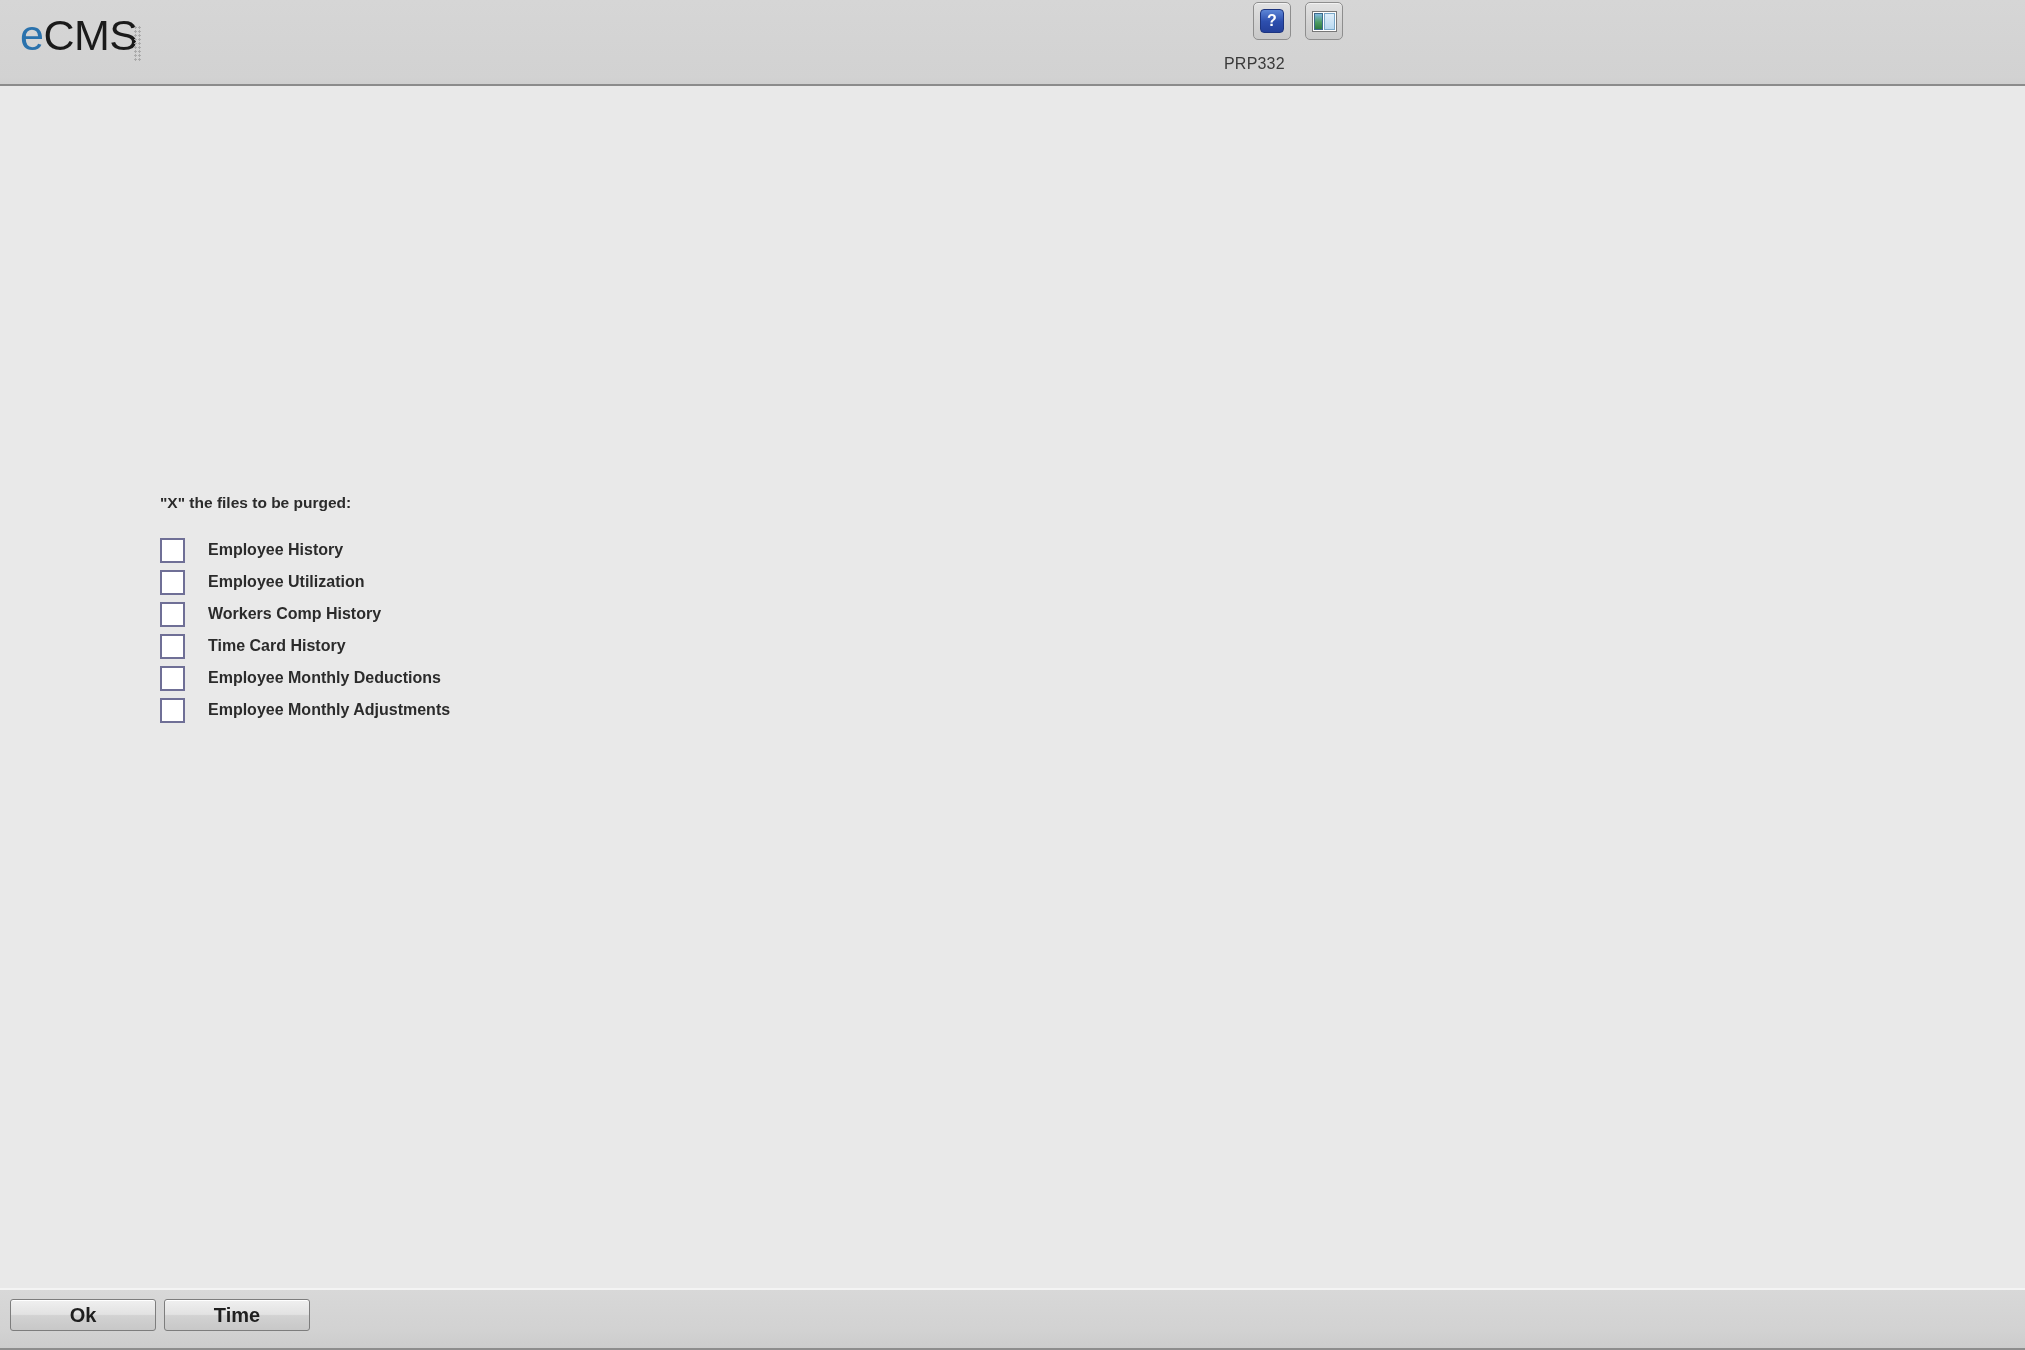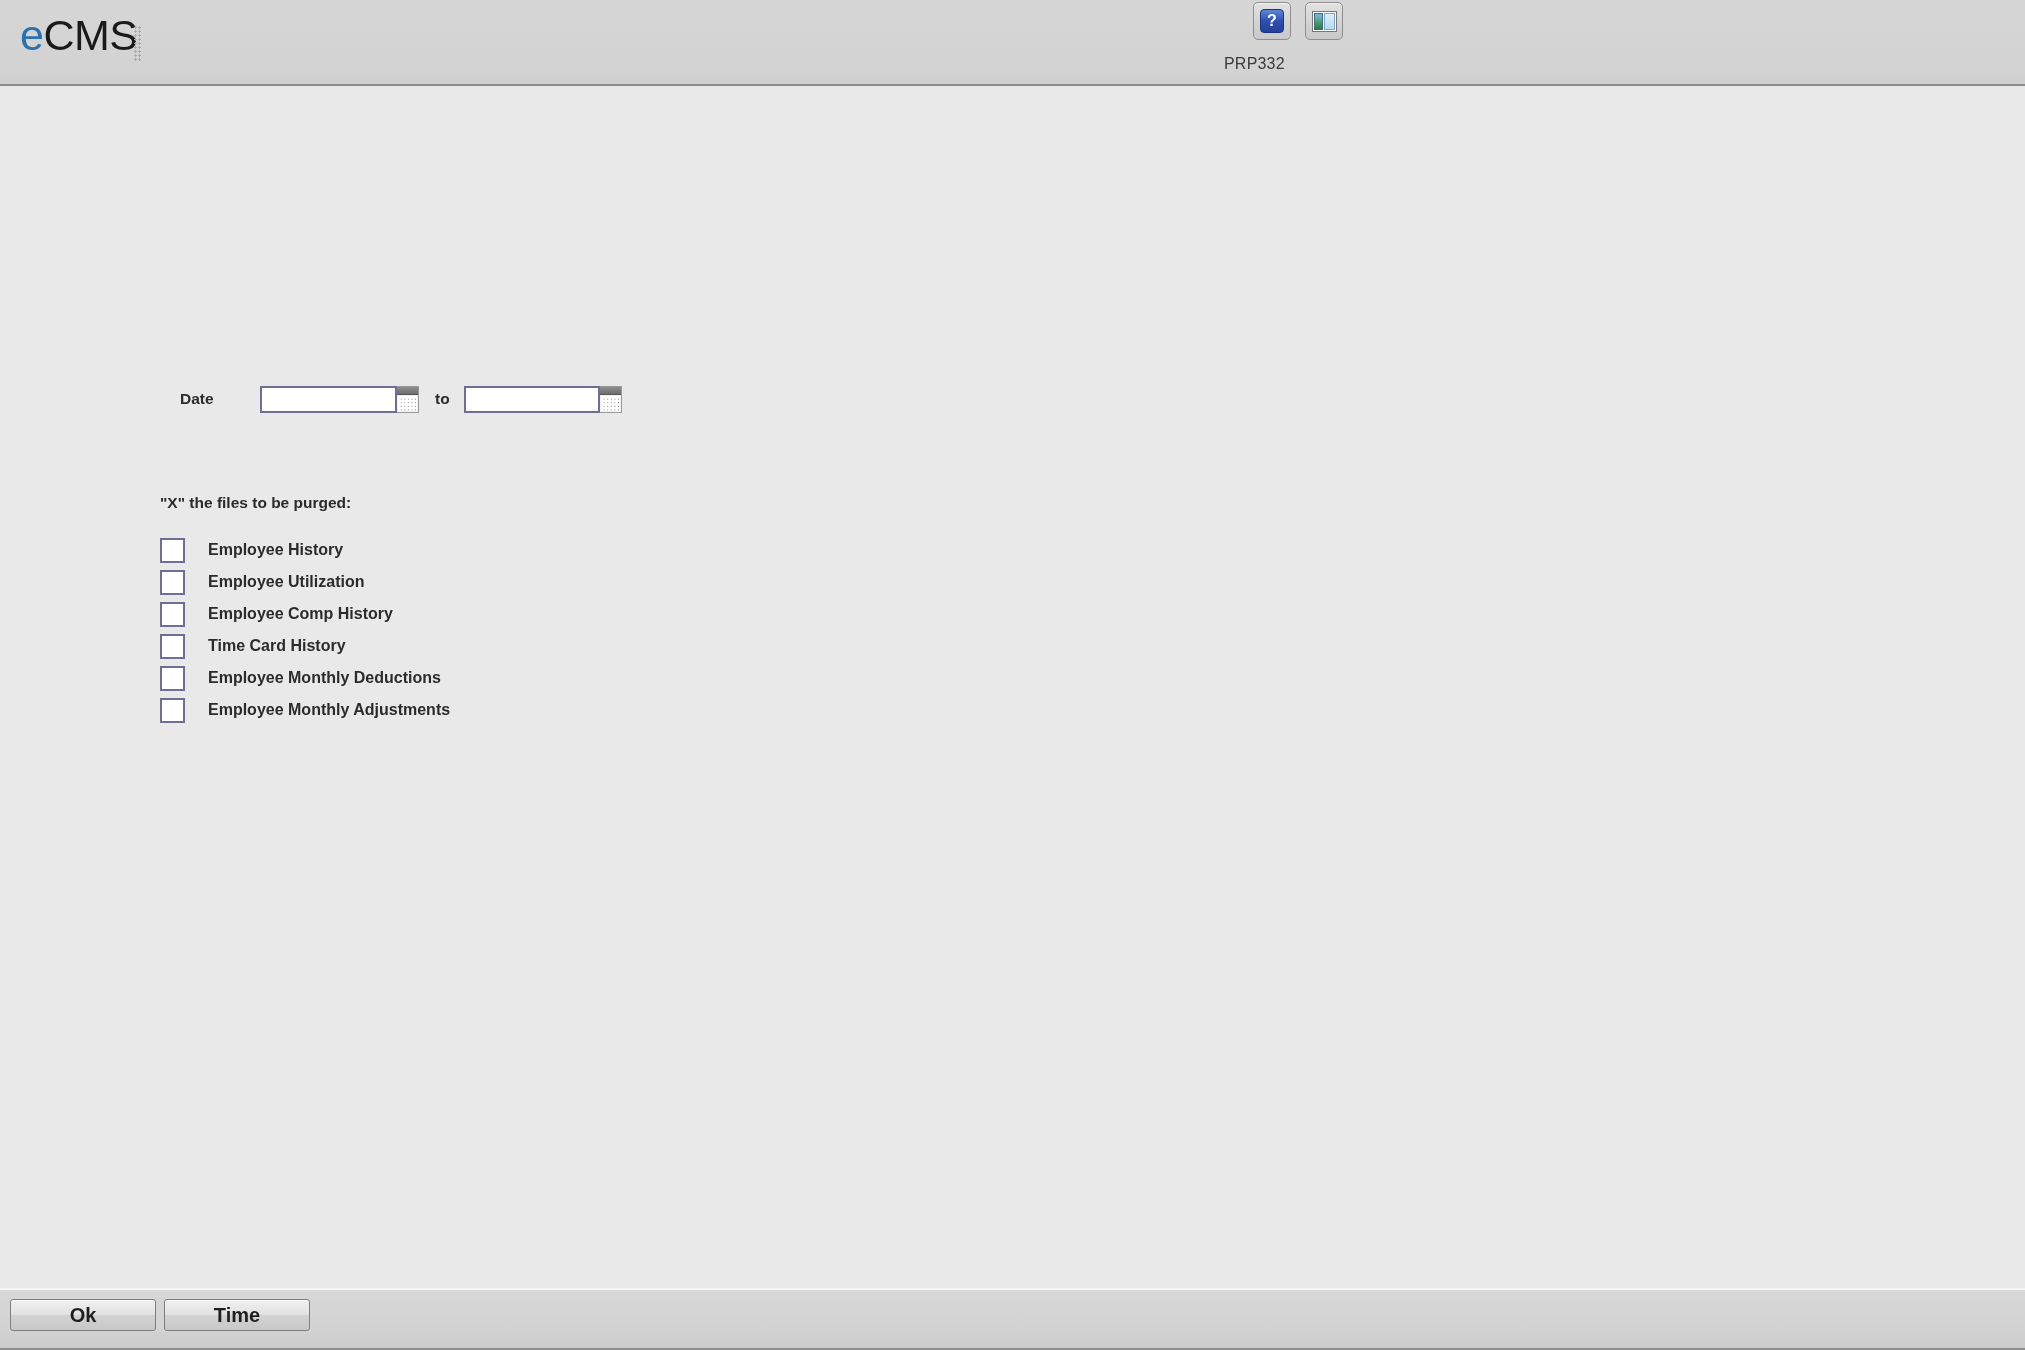--- a/index.html
+++ b/index.html
@@ -289,56 +289,35 @@
           <i class="pg-right"></i>
       </span>
     </div>
   </div>
 
   <div id="program-id">PRP332</div>
 </div>
 
 <div id="app-body">
 
-  <div id="date-row">
-    <span class="field-label">Date</span>
-
-    <span class="date-control">
-      <input class="date-input" id="date-from-input" type="text" placeholder="" style="">
-      <span class="calendar-icon">
-        <span class="cal-head"></span>
-          <span class="cal-grid"></span>
-      </span>
-    </span>
-
-    <span id="date-separator">to</span>
-
-    <span class="date-control">
-      <input class="date-input" id="date-to-input" type="text" placeholder="" style="">
-      <span class="calendar-icon">
-        <span class="cal-head"></span>
-          <span class="cal-grid"></span>
-      </span>
-    </span>
-  </div>
 
   <div id="purge-section">
     <div id="purge-heading">"X" the files to be purged:</div>
     <div id="purge-list">
         <div class="purge-row">
           <span class="purge-checkbox"></span>
           <span class="purge-label">Employee History</span>
         </div>
         <div class="purge-row">
           <span class="purge-checkbox"></span>
           <span class="purge-label">Employee Utilization</span>
         </div>
         <div class="purge-row">
           <span class="purge-checkbox"></span>
-          <span class="purge-label">Employee Comp History</span>
+          <span class="purge-label">Workers Comp History</span>
         </div>
         <div class="purge-row">
           <span class="purge-checkbox"></span>
           <span class="purge-label">Time Card History</span>
         </div>
         <div class="purge-row">
           <span class="purge-checkbox"></span>
           <span class="purge-label">Employee Monthly Deductions</span>
         </div>
         <div class="purge-row">

